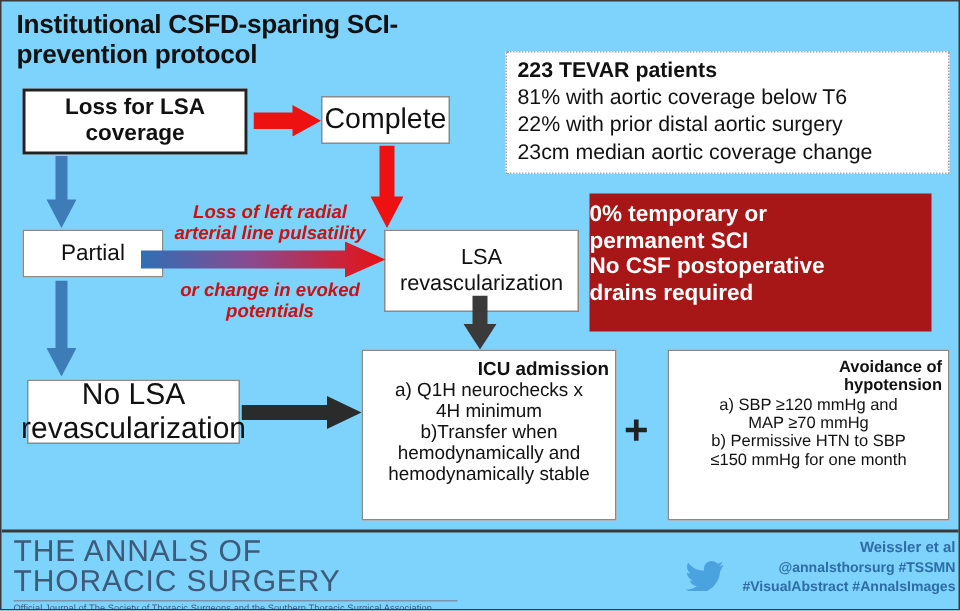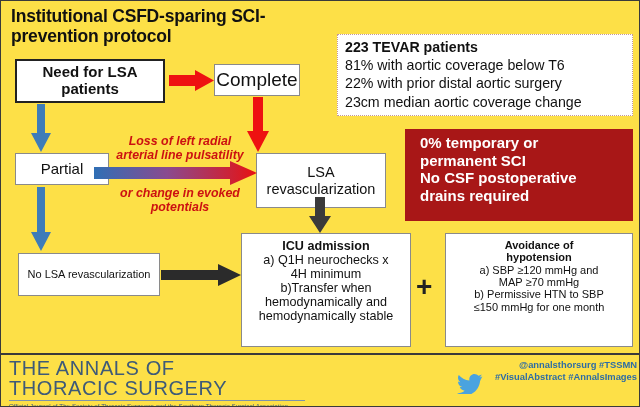--- a/index.html
+++ b/index.html
@@ -5,21 +5,21 @@
   * { box-sizing: border-box; margin: 0; padding: 0; }
   html, body {
     width: 640px; height: 407px;
     background: #ffffff;
     font-family: "Liberation Sans", sans-serif;
     overflow: hidden;
   }
   #poster {
     position: relative;
     width: 640px; height: 407px;
-    background: #fde047;
+    background: #7dd3fc;
     border: 1px solid #3a3a3a;
     overflow: hidden;
   }
 
   
   .title {
     position: absolute;
     left: 10px; top: 6px; width: 322px;
     font-size: 17.5px; font-weight: bold;
     line-height: 1.12;
@@ -41,58 +41,58 @@
 
   #box-need      { left: 14px;  top: 58px;  width: 150px; height: 44px;
                    font-size: 15px; font-weight: bold; }
   #box-complete  { left: 213px; top: 63px;  width: 86px;  height: 32px;
                    font-size: 19px; }
   #box-partial   { left: 14px;  top: 152px; width: 94px;  height: 32px;
                    font-size: 15px; }
   #box-lsa-revasc{ left: 255px; top: 152px; width: 130px; height: 55px;
                    font-size: 14.5px; }
   #box-nolsa     { left: 17px;  top: 252px; width: 142px; height: 43px;
-                   font-size: 11px; }
+                   font-size: 20px; }
 
   #box-icu {
     left: 240px; top: 232px; width: 170px; height: 114px;
     font-size: 12.6px; display: block;
     padding: 5px 4px 0 4px;
   }
   #box-hypo {
     left: 444px; top: 232px; width: 188px; height: 114px;
     font-size: 11px; display: block;
     padding: 5px 4px 0 4px;
   }
-  .box-title { font-weight: bold; display: block; }
+  .box-title { font-weight: bold; display: block; text-align: right; }
   .box-line  { display: block; }
 
   
   #stats {
     position: absolute;
     left: 336px; top: 33px; width: 296px; height: 82px;
     border: 1px dotted #c49a9a;
     background: #ffffff;
     padding: 3px 6px 0 7px;
     font-size: 14.2px;
     line-height: 1.28;
     color: #111111;
   }
   #stats .hl { font-weight: bold; }
 
   
   #results {
     position: absolute;
-    left: 404px; top: 128px; width: 228px; height: 92px;
+    left: 392px; top: 128px; width: 228px; height: 92px;
     background: #a81717;
     color: #ffffff;
     font-weight: bold;
     font-size: 15px;
     line-height: 1.18;
-    padding: 5px 0 0 15px;
+    padding: 5px 0 0 0;
   }
 
   
   .annot {
     position: absolute;
     font-style: italic; font-weight: bold;
     color: #cc1111;
     text-align: center;
     font-size: 12.4px;
     line-height: 1.14;
@@ -173,21 +173,21 @@
   }
 </style>
 </head>
 <body>
 
 <div id="poster">
 
   <div class="title">Institutional CSFD-sparing SCI-prevention protocol</div>
 
   <div class="box heavy" id="box-need">
-    <span>Need for LSA patients</span>
+    <span>Loss for LSA coverage</span>
   </div>
 
   <div class="box" id="box-complete">
     <span>Complete</span>
   </div>
 
   <div class="box" id="box-partial">
     <span>Partial</span>
   </div>
 
@@ -280,20 +280,21 @@
   <div id="footer-rule"></div>
 
   <div id="logo">
     <div class="l1">THE ANNALS OF</div>
     <div class="l2">THORACIC SURGERY</div>
     <div class="rule2"></div>
     <div class="sub">Official Journal of The Society of Thoracic Surgeons and the Southern Thoracic Surgical Association</div>
   </div>
 
   <div id="credit">
+    <div class="name">Weissler et al</div>
     <div>@annalsthorsurg #TSSMN</div>
     <div>#VisualAbstract #AnnalsImages</div>
   </div>
 
   <svg id="bird" viewBox="0 0 26 20">
     <path fill="#4aa3df" d="M25.4 2.6c-0.9 0.4-1.9 0.7-3 0.8 1.1-0.6 1.9-1.7 2.3-2.9-1 0.6-2.1 1-3.3 1.3C20.4 0.7 19 0 17.5 0c-2.9 0-5.2 2.4-5.2 5.3 0 0.4 0 0.8 0.1 1.2C8 6.3 4.2 4.2 1.8 1.1 1.3 1.9 1 2.8 1 3.8c0 1.8 0.9 3.4 2.3 4.4C2.5 8.2 1.7 8 1 7.6v0.1c0 2.6 1.8 4.7 4.2 5.2-0.4 0.1-0.9 0.2-1.4 0.2-0.3 0-0.7 0-1-0.1 0.7 2.1 2.6 3.6 4.9 3.7-1.8 1.4-4 2.3-6.5 2.3-0.4 0-0.8 0-1.2-0.1 2.3 1.5 5.1 2.4 8.1 2.4 9.7 0 15-8.2 15-15.3V7.3C24.1 4.6 24.9 3.7 25.4 2.6z"></path>
   </svg>
 
 </div>
 

